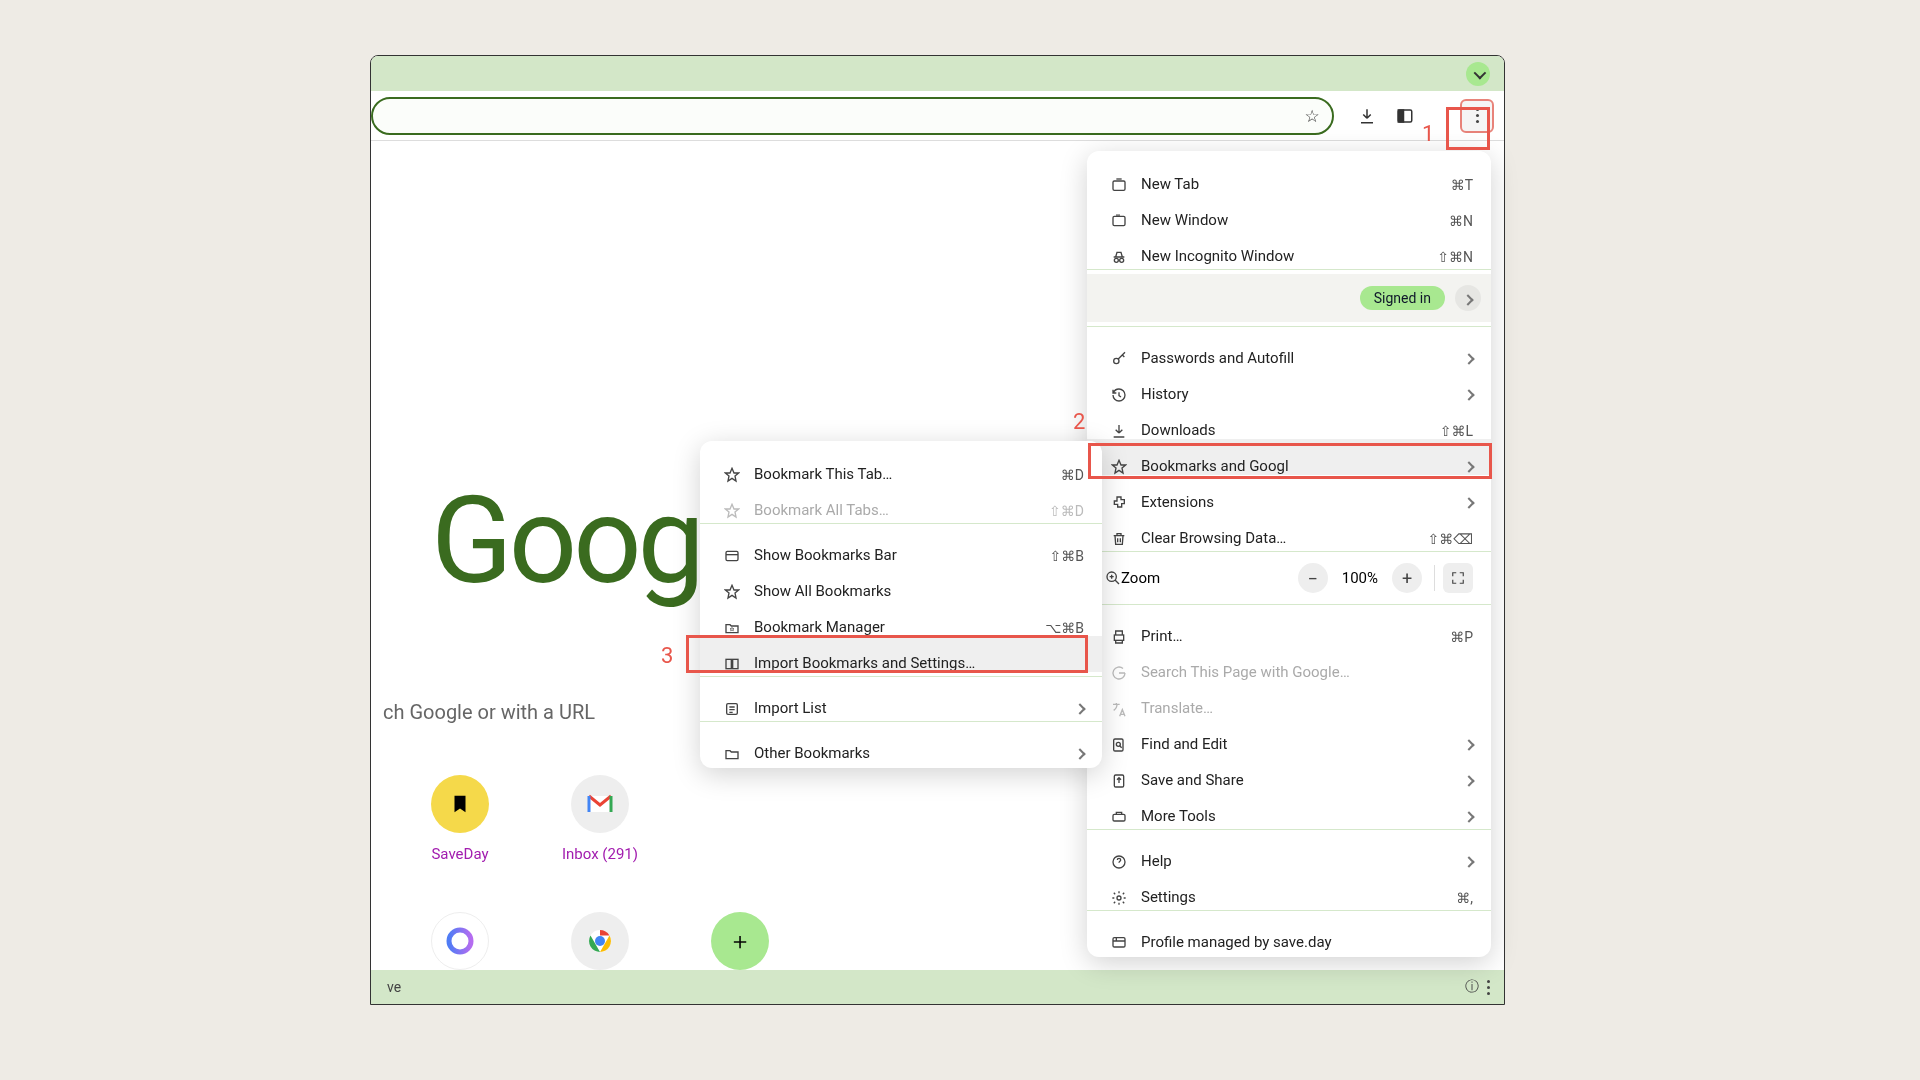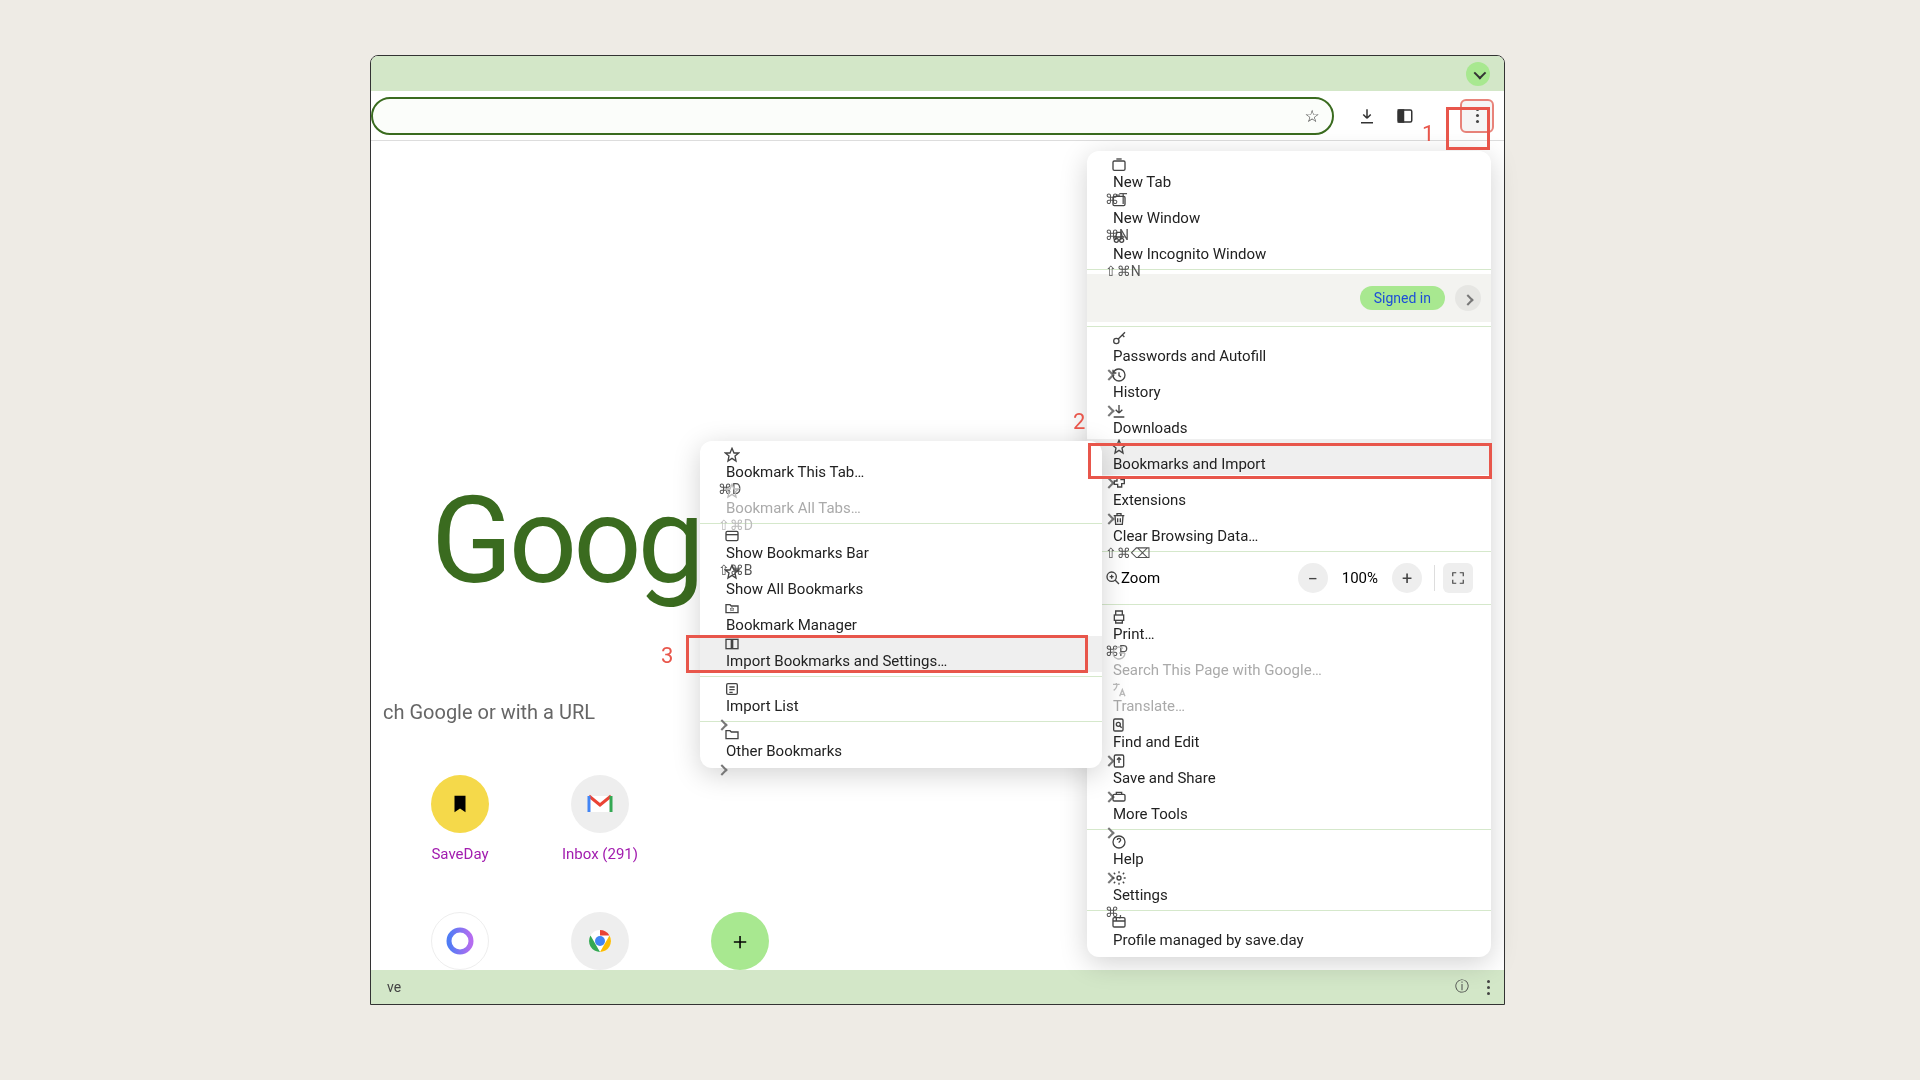--- a/index.html
+++ b/index.html
@@ -15,47 +15,47 @@
 .tico.boxed { border:2px solid #e8837a; background:#f5f5f5;}
 .content { position:relative; height:calc(100% - 85px); background:#fff;}
 .logo-wrap { position:absolute; left:60px; top:330px; font-size:120px; font-weight:400; color:#3a6b1f; letter-spacing:-4px;}
 .search-big { position:absolute; left:0; top:543px; height:56px; width:330px; display:flex; align-items:center; font-size:20px; color:#666; padding-left:12px;}
 .shortcuts { position:absolute; left:54px; top:634px; display:flex; gap:70px;}
 .shortcuts-row2 { position:absolute; left:54px; top:771px; display:flex; gap:70px;}
 .sc { width:70px; display:flex; flex-direction:column; align-items:center; gap:12px; cursor:pointer; }
 .sc .circ { width:58px; height:58px; border-radius:50%; background:#eee; display:flex; align-items:center; justify-content:center; font-size:24px;}
 .sc .lab { font-size:15px; color:#a21caf; white-space:nowrap;}
 .sc.add .circ{ background:#a8e890;}
-.bottom-bar { position:absolute; left:0; bottom:0; width:100%; height:34px; background:#d3e7c8; display:flex; align-items:center; justify-content:flex-end; padding:0 14px; gap:18px; color:#444; font-size:14px;}
+.bottom-bar { position:absolute; left:0; bottom:0; width:100%; height:34px; background:#d3e7c8; display:flex; align-items:center; justify-content:flex-end; padding:0 14px; gap:8px; color:#444; font-size:14px;}
 .bottom-bar .ve{ margin-right:auto; margin-left:2px;}
 .menu { position:absolute; background:#fff; border-radius:12px; box-shadow:0 6px 28px rgba(0,0,0,.18); padding:6px 0; }
 .main-menu { left:1087px; top:151px; width:404px; }
 .sub-menu { left:700px; top:441px; width:402px;}
-.row { height:34px; display:flex; align-items:flex-start; padding:0 18px; font-size:15px; color:#222; cursor:pointer; position:relative;flex-direction:column;}
+.row { height:34px; display:flex; align-items:flex-end; padding:0 18px; font-size:15px; color:#222; cursor:pointer; position:relative;}
 .row.tall{height:36px;}
 .row .ric { width:28px; display:flex; justify-content:center; color:#444; flex-shrink:0;}
 .row .rlab { flex:1; margin-left:8px;}
 .row .rshort { color:#555; font-size:14px;}
 .row.dis { color:#aaa;}
 .row.dis .ric{color:#bbb;}
 .row.dis .rshort{color:#bbb;}
 .row.hov{ background:#efefef;}
 .sep{ height:1px; background:#d5e8cb; margin:4px 0;}
 .chev-r::after{content:"";display:inline-block;width:6px;height:6px;border-top:2px solid #777;border-right:2px solid #777;transform:rotate(45deg);}
 .hl-box { position:absolute; border:3px solid #e8564b; pointer-events:none; }
 .hl1 { left:1446px; top:107px; width:44px; height:43px;}
 .hl2 { left:1088px; top:443px; width:404px; height:36px;}
 .hl3 { left:686px; top:635px; width:402px; height:38px;}
 .ann { position:absolute; color:#e8564b; font-size:22px; font-weight:400; }
 .a1{ left:1422px; top:121px;}
 .a2{ left:1073px; top:409px;}
 .a3{ left:661px; top:643px;}
 .acct-row{ height:48px; background:#f3f3f0; display:flex; align-items:center; padding:0 10px 0 18px; cursor:pointer;}
 .acct-row .spacer{flex:1;}
-.signed-pill{ background:#a8e890; border-radius:14px; padding:4px 14px; font-size:14px; color:#1d4ed8; margin-right:10px;}
+.signed-pill{ background:#a8e890; border-radius:14px; padding:4px 14px; font-size:14px; color:#0f172a; margin-right:10px;}
 .acct-chev{ width:26px; height:26px; border-radius:50%; background:#e6e6e3; display:flex;align-items:center;justify-content:center;}
 .zoom-row{height:44px;display:flex;align-items:center;padding:0 18px;font-size:15px;}
 .zoom-row .zlab{margin-left:0;flex:1;}
 .zbtn{width:30px;height:30px;border-radius:50%;background:#eee;display:flex;align-items:center;justify-content:center;margin:0 4px;cursor:pointer;font-size:18px;color:#444;}
 .zpct{margin:0 10px;}
 .zdiv{width:1px;height:26px;background:#ddd;margin:0 8px;}
 .zfull{width:30px;height:30px;border-radius:6px;background:#eee;display:flex;align-items:center;justify-content:center;cursor:pointer;}
 .star-o::before{content:"☆";font-size:17px;}
 .dots{display:flex;flex-direction:column;gap:3px;}
 .dots span{width:3px;height:3px;border-radius:50%;background:#444;}
@@ -236,21 +236,21 @@
         </span>
         <span class="rlab">Downloads</span>
         <span class="rshort">⇧⌘L</span>
       </div>
       <div class="row tall hov">
         <span class="ric">
           <svg width="16" height="16" viewBox="0 0 24 24" fill="none" stroke="#444" stroke-width="2">
             <path d="M12 2l3 7h7l-5.5 4.5L18 21l-6-4-6 4 1.5-7.5L2 9h7z"></path>
           </svg>
         </span>
-        <span class="rlab">Bookmarks and Import</span>
+        <span class="rlab">Bookmarks and Googl</span>
         <span class="chev-r"></span>
       </div>
       <div class="row tall">
         <span class="ric">
           <svg width="16" height="16" viewBox="0 0 24 24" fill="none" stroke="#444" stroke-width="2">
             <path d="M9 3h6v4h5v6h-4v5h-6v-4H5V9h4z"></path>
           </svg>
         </span>
         <span class="rlab">Extensions</span>
         <span class="chev-r"></span>

